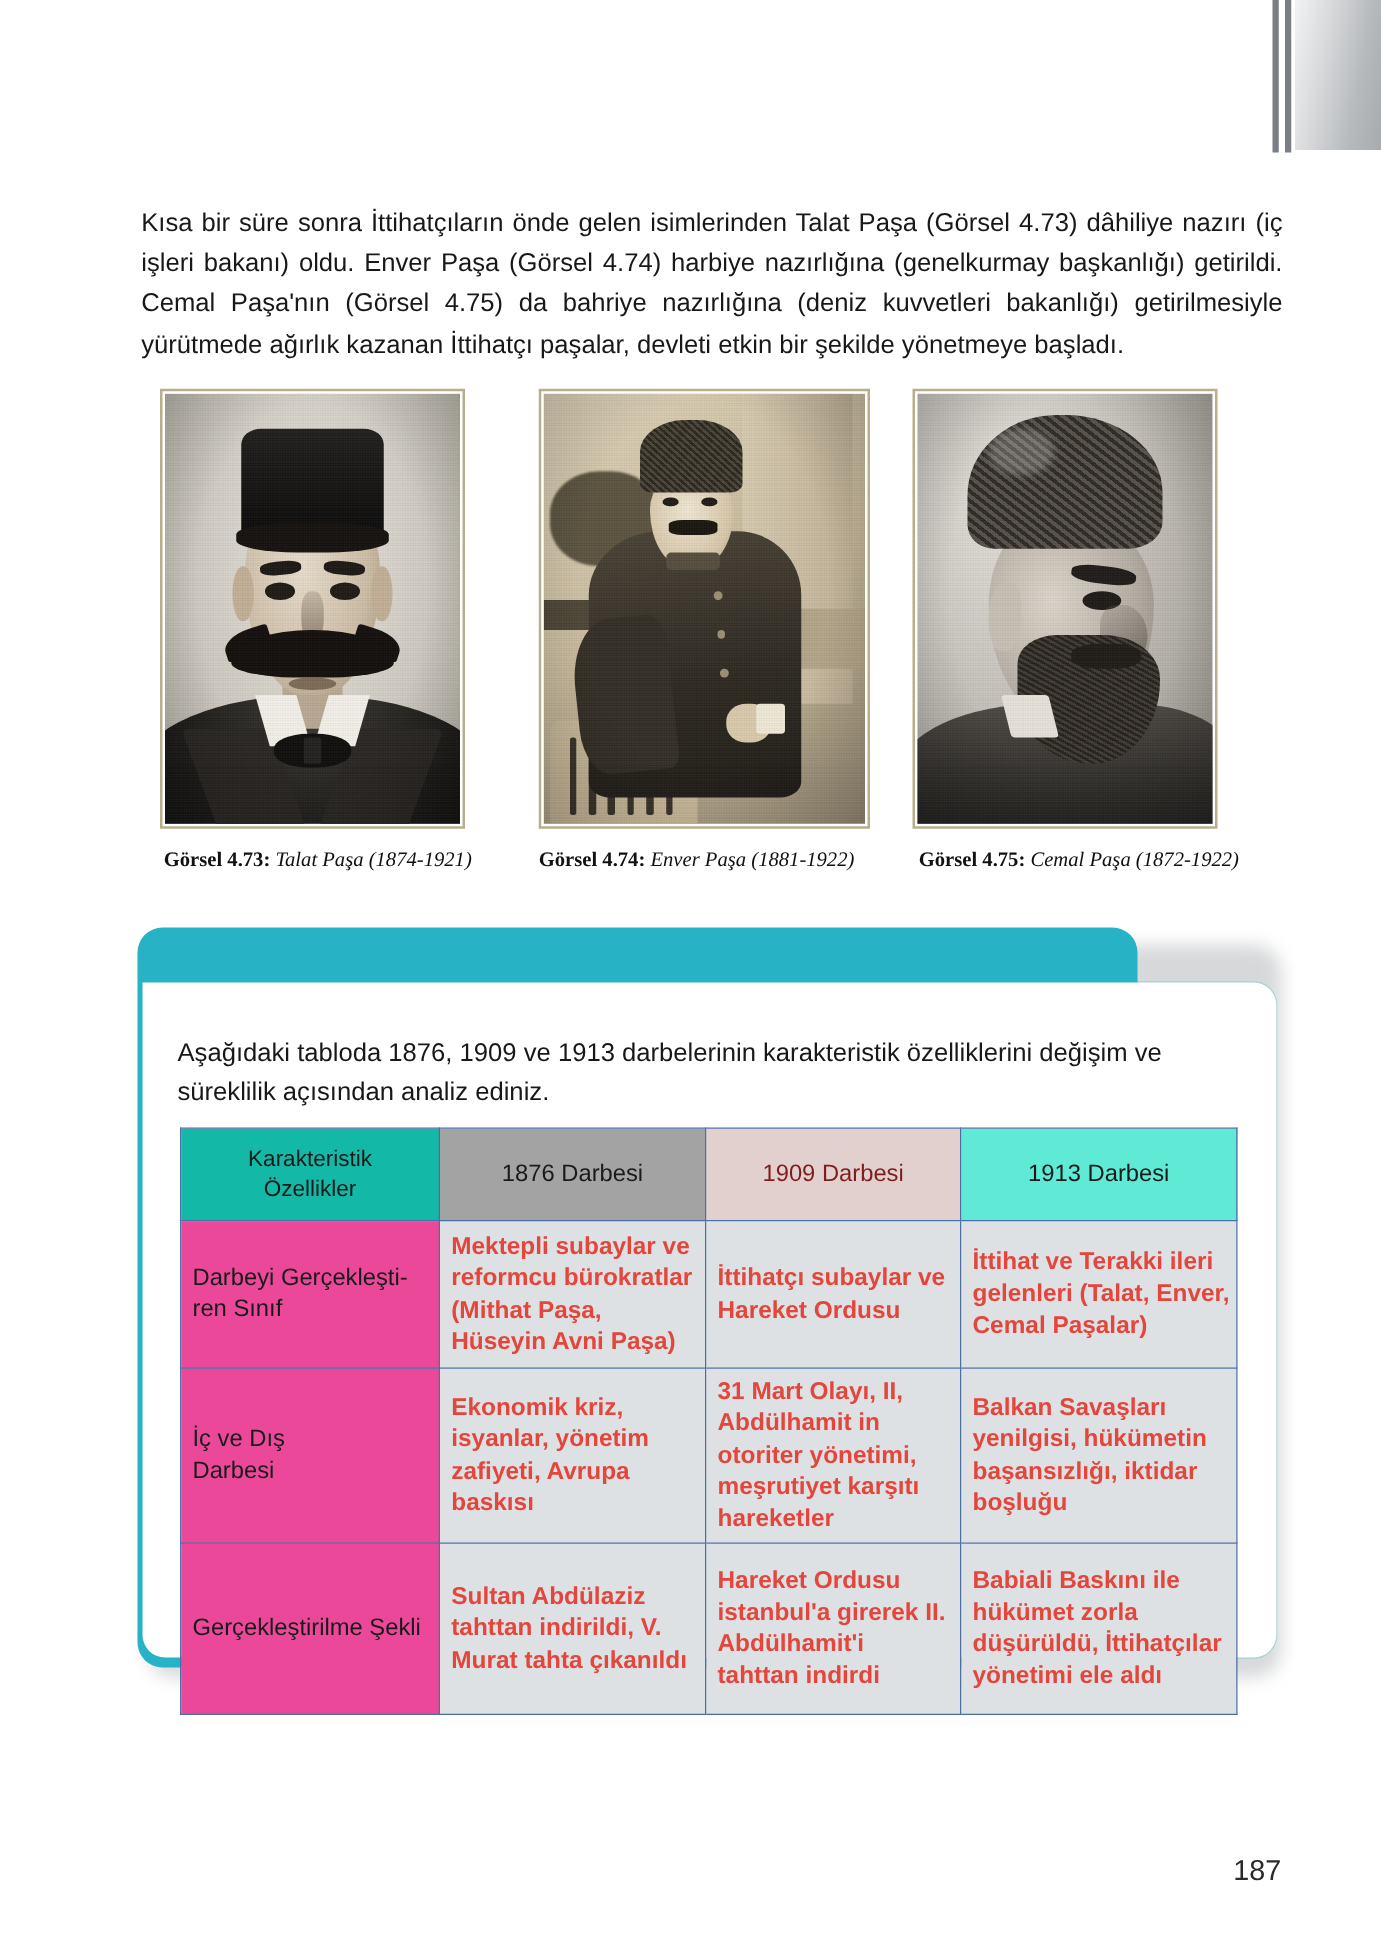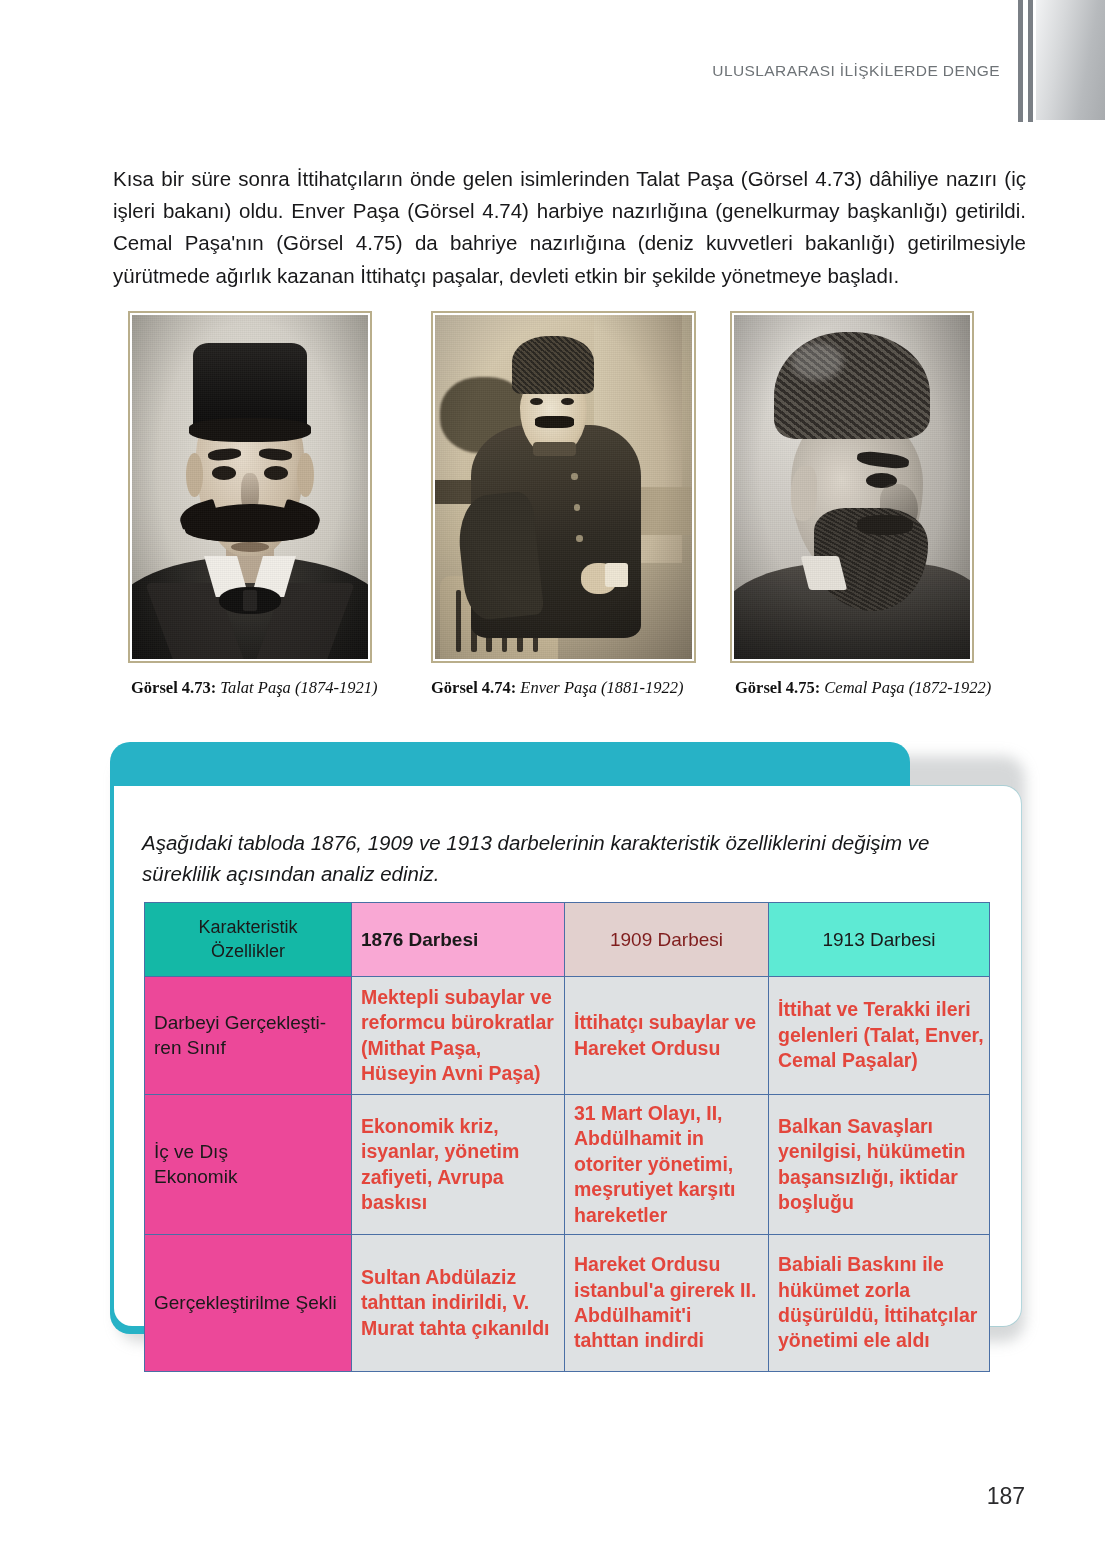--- a/index.html
+++ b/index.html
@@ -301,21 +301,20 @@
     box-shadow: 0 0 0 1px rgba(39,178,198,.25);
   }
   .act-intro {
     position: absolute;
     left: 28px;
     top: 20px;
     width: 855px;
     font-size: 20.5px;
     line-height: 1.52;
     color: #17181a;
-    font-style: italic;
   }
 
   
   .tbl {
     position: absolute;
     left: 30px;
     top: 116px;
     width: 845px;
     border-collapse: collapse;
     table-layout: fixed;
@@ -325,21 +324,21 @@
     vertical-align: middle;
     padding: 6px 9px;
     box-sizing: border-box;
   }
   .tbl col.c0 { width: 207px; }
   .tbl col.c1 { width: 213px; }
   .tbl col.c2 { width: 204px; }
   .tbl col.c3 { width: 221px; }
 
   .th-0 { background: #14b8a6; text-align: center; font-weight: normal; font-size: 18px; color: #1a1a1a; height: 74px; line-height: 1.28; }
-  .th-1 { background: #f9a8d4; text-align: left; font-weight: bold; font-size: 19px; color: #1a1a1a; }
+  .th-1 { background: #a3a3a3; text-align: center; font-weight: normal; font-size: 19px; color: #1a1a1a; }
   .th-2 { background: #e2d0ce; text-align: center; font-weight: normal; font-size: 19px; color: #7f1d1d; }
   .th-3 { background: #5eead4; text-align: center; font-weight: normal; font-size: 19px; color: #1a1a1a; }
 
   .cell-label {
     background: #ec4899;
     font-size: 19px;
     color: #1a1a1a;
     line-height: 1.3;
     text-align: left;
     padding-left: 12px;
@@ -374,21 +373,20 @@
 
 <div id="page">
 
   <div class="corner-deco">
     <div class="bar1"></div>
     <div class="bar2"></div>
     <div class="panel"></div>
   </div>
 
   <div class="running-head">
-    <div>ULUSLARARASI İLİŞKİLERDE DENGE</div>
   </div>
 
   <p class="body-text">Kısa bir süre sonra İttihatçıların önde gelen isimlerinden Talat Paşa (Görsel 4.73) dâhiliye nazırı (iç işleri bakanı) oldu. Enver Paşa (Görsel 4.74) harbiye nazırlığına (genelkurmay başkanlığı) getirildi. Cemal Paşa'nın (Görsel 4.75) da bahriye nazırlığına (deniz kuvvetleri bakanlığı) getirilmesiyle yürütmede ağırlık kazanan İttihatçı paşalar, devleti etkin bir şekilde yönetmeye başladı.</p>
 
   <div class="figures">
 
     <div class="figure" id="fig1">
       <div class="fig-frame">
         <div class="photo">
           <div class="pf t-bg"></div>
@@ -538,21 +536,21 @@
             <td class="cell-val">
               <span class="ln">İttihat ve Terakki ileri</span>
               <span class="ln">gelenleri (Talat, Enver,</span>
               <span class="ln">Cemal Paşalar)</span>
             </td>
           </tr>
 
           <tr class="r2">
             <td class="cell-label">
               <div>İç ve Dış</div>
-              <div>Ekonomik</div>
+              <div>Darbesi</div>
             </td>
             <td class="cell-val">
               <span class="ln">Ekonomik kriz,</span>
               <span class="ln">isyanlar, yönetim</span>
               <span class="ln">zafiyeti, Avrupa</span>
               <span class="ln">baskısı</span>
             </td>
             <td class="cell-val">
               <span class="ln">31 Mart Olayı, II,</span>
               <span class="ln">Abdülhamit in</span>

